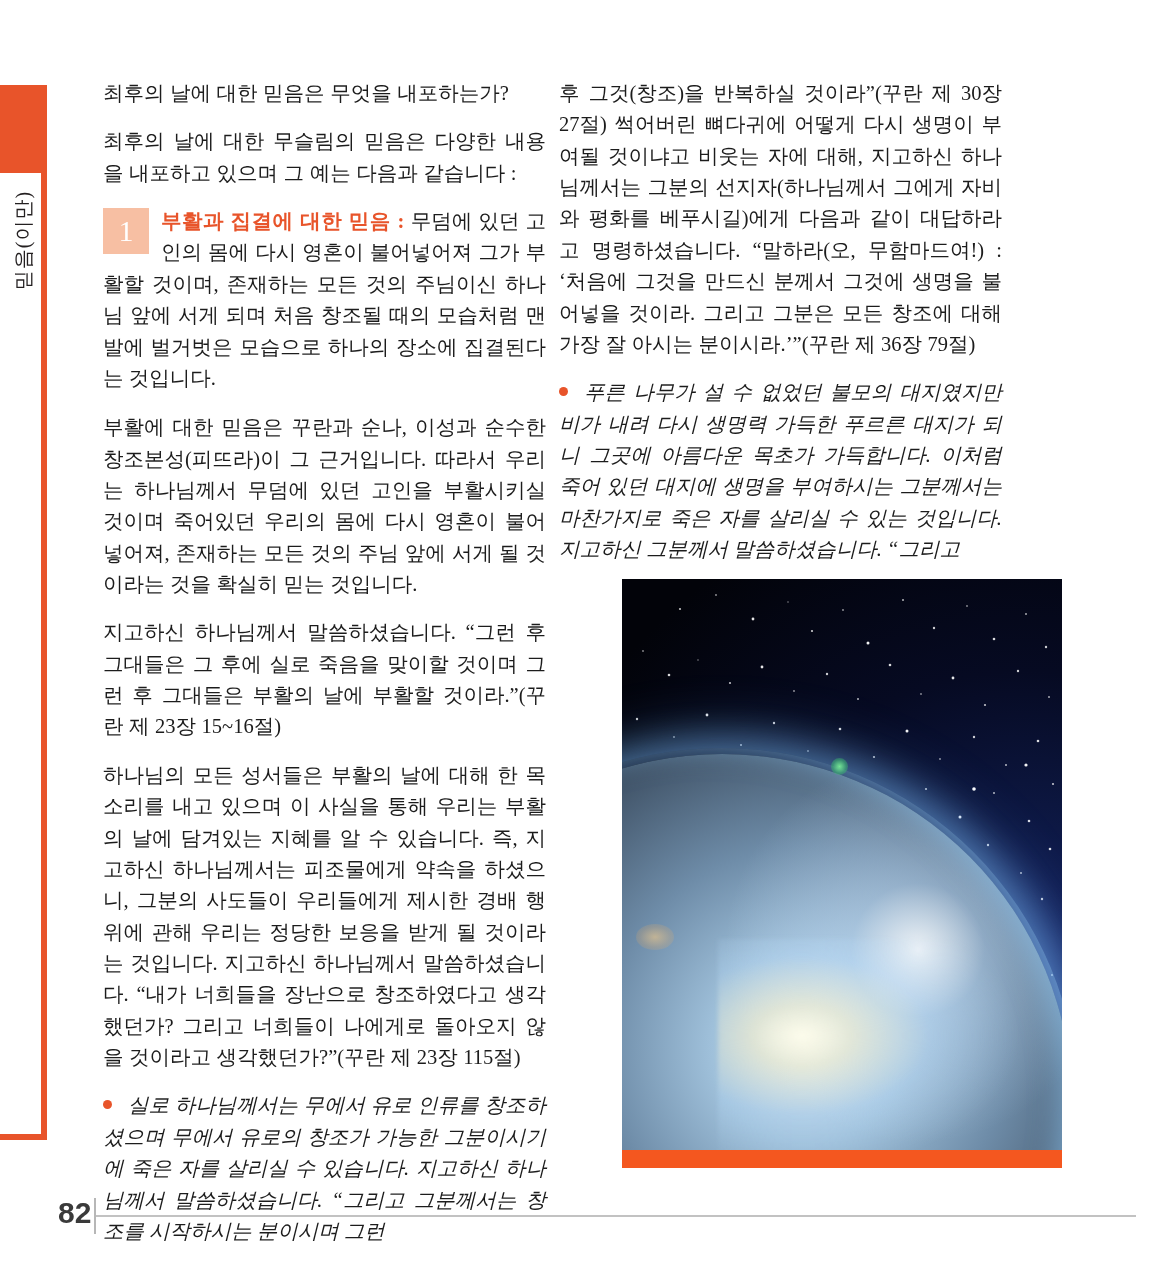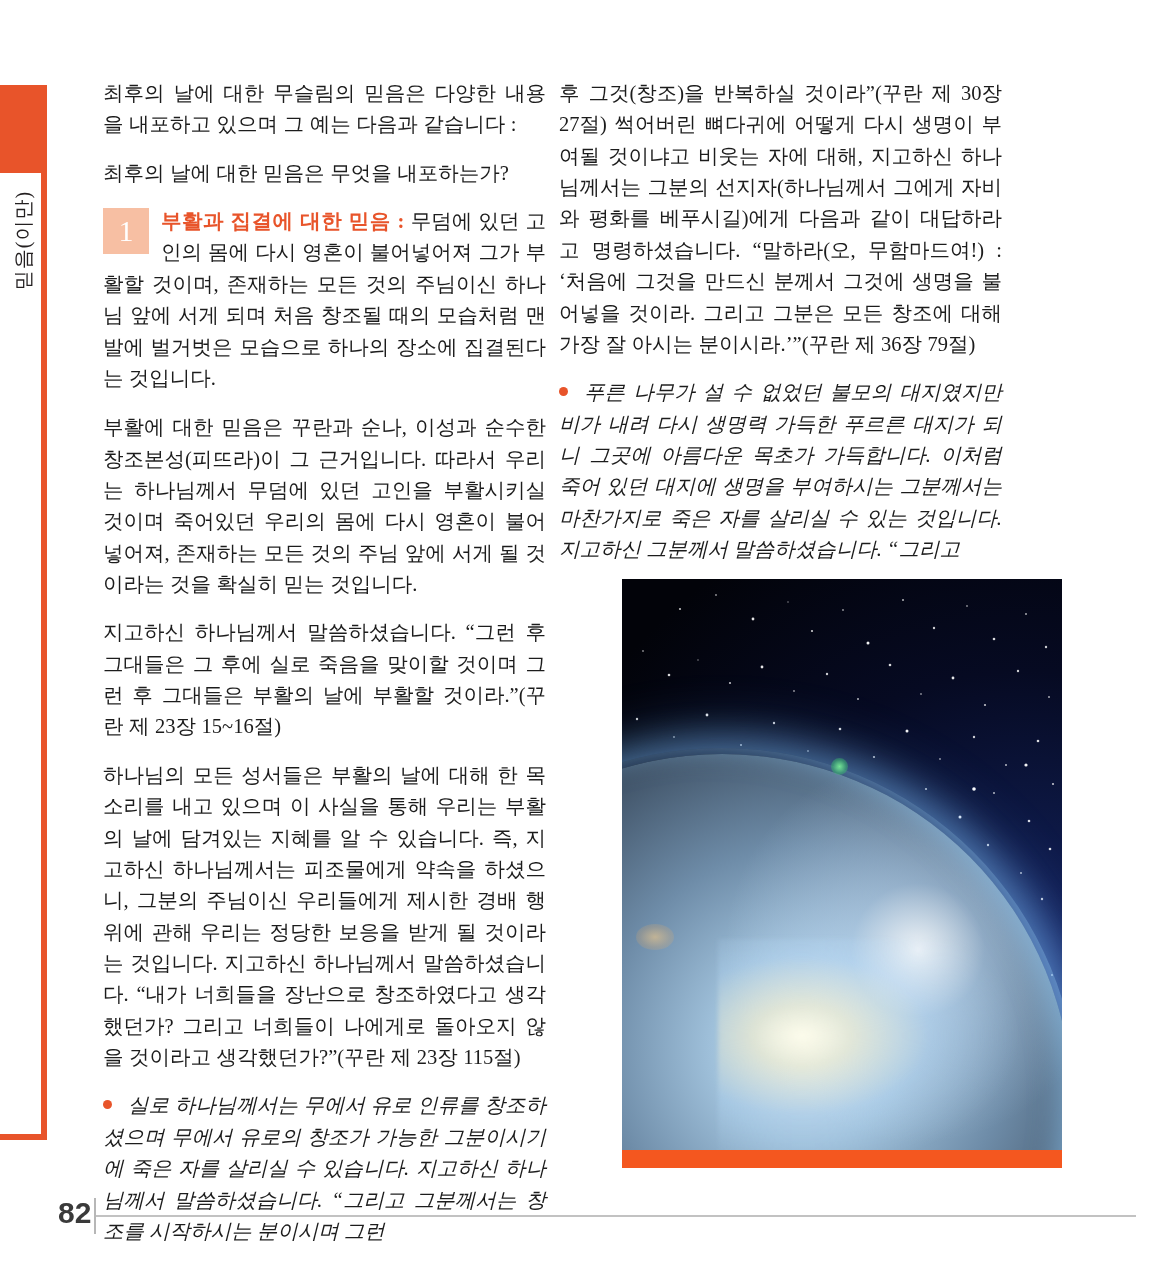--- a/index.html
+++ b/index.html
@@ -277,34 +277,34 @@
   <div id="side-tab-block"></div>
   <div id="side-tab-rule-vertical"></div>
   <div id="side-tab-rule-bottom"></div>
   <div id="side-tab-label">믿음(이만)</div>
 </div>
 
 <div id="page-content">
 
   <div class="column" id="column-left">
 
+    <p class="body-text">최후의 날에 대한 믿음은 무엇을 내포하는가?</p>
+
     <p class="body-text">최후의 날에 대한 무슬림의 믿음은 다양한 내용을 내포하고 있으며 그 예는 다음과 같습니다 :</p>
-
-    <p class="body-text">최후의 날에 대한 믿음은 무엇을 내포하는가?</p>
 
     <div class="numbered-item">
       <div class="numbered-badge">1</div>
       <div class="item-text"><span class="item-heading">부활과 집결에 대한 믿음 :</span><span> 무덤에 있던 고인의 몸에 다시 영혼이 불어넣어져 그가 부활할 것이며, 존재하는 모든 것의 주님이신 하나님 앞에 서게 되며 처음 창조될 때의 모습처럼 맨발에 벌거벗은 모습으로 하나의 장소에 집결된다는 것입니다.</span></div>
     </div>
 
     <p class="body-text">부활에 대한 믿음은 꾸란과 순나, 이성과 순수한 창조본성(피뜨라)이 그 근거입니다. 따라서 우리는 하나님께서 무덤에 있던 고인을 부활시키실 것이며 죽어있던 우리의 몸에 다시 영혼이 불어넣어져, 존재하는 모든 것의 주님 앞에 서게 될 것이라는 것을 확실히 믿는 것입니다.</p>
 
     <p class="body-text">지고하신 하나님께서 말씀하셨습니다. “그런 후 그대들은 그 후에 실로 죽음을 맞이할 것이며 그런 후 그대들은 부활의 날에 부활할 것이라.”(꾸란 제 23장 15~16절)</p>
 
-    <p class="body-text">하나님의 모든 성서들은 부활의 날에 대해 한 목소리를 내고 있으며 이 사실을 통해 우리는 부활의 날에 담겨있는 지혜를 알 수 있습니다. 즉, 지고하신 하나님께서는 피조물에게 약속을 하셨으니, 그분의 주님이신 우리들에게 제시한 경배 행위에 관해 우리는 정당한 보응을 받게 될 것이라는 것입니다. 지고하신 하나님께서 말씀하셨습니다. “내가 너희들을 장난으로 창조하였다고 생각했던가? 그리고 너희들이 나에게로 돌아오지 않을 것이라고 생각했던가?”(꾸란 제 23장 115절)</p>
+    <p class="body-text">하나님의 모든 성서들은 부활의 날에 대해 한 목소리를 내고 있으며 이 사실을 통해 우리는 부활의 날에 담겨있는 지혜를 알 수 있습니다. 즉, 지고하신 하나님께서는 피조물에게 약속을 하셨으니, 그분의 사도들이 우리들에게 제시한 경배 행위에 관해 우리는 정당한 보응을 받게 될 것이라는 것입니다. 지고하신 하나님께서 말씀하셨습니다. “내가 너희들을 장난으로 창조하였다고 생각했던가? 그리고 너희들이 나에게로 돌아오지 않을 것이라고 생각했던가?”(꾸란 제 23장 115절)</p>
 
 
     <p class="bullet-para"><span class="bullet-dot"></span><span>실로 하나님께서는 무에서 유로 인류를 창조하셨으며 무에서 유로의 창조가 가능한 그분이시기에 죽은 자를 살리실 수 있습니다. 지고하신 하나님께서 말씀하셨습니다. “그리고 그분께서는 창조를 시작하시는 분이시며 그런</span></p>
 
   </div>
 
   <div class="column" id="column-right">
 
     <p class="body-text">후 그것(창조)을 반복하실 것이라”(꾸란 제 30장 27절) 썩어버린 뼈다귀에 어떻게 다시 생명이 부여될 것이냐고 비웃는 자에 대해, 지고하신 하나님께서는 그분의 선지자(하나님께서 그에게 자비와 평화를 베푸시길)에게 다음과 같이 대답하라고 명령하셨습니다. “말하라(오, 무함마드여!) : ‘처음에 그것을 만드신 분께서 그것에 생명을 불어넣을 것이라. 그리고 그분은 모든 창조에 대해 가장 잘 아시는 분이시라.’”(꾸란 제 36장 79절)</p>
 

